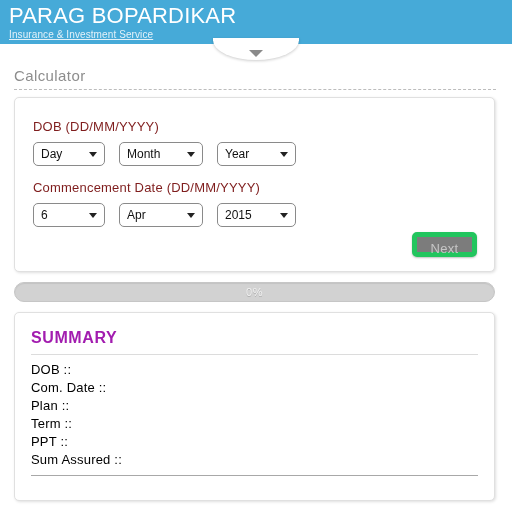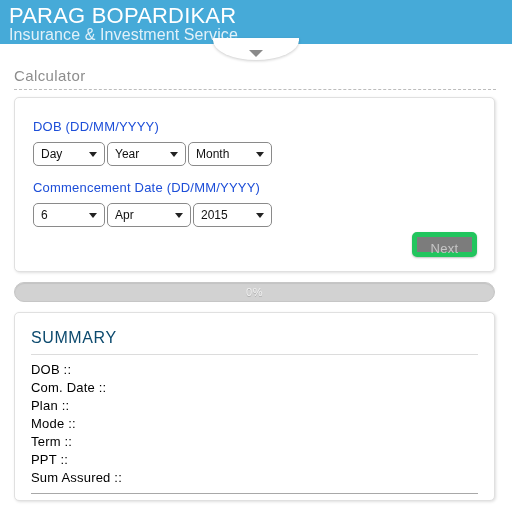--- a/index.html
+++ b/index.html
@@ -36,25 +36,26 @@
   }
   .brand-title {
     font-size: 22px;
     line-height: 25px;
     letter-spacing: 0.2px;
     color: #ffffff;
     font-weight: normal;
     white-space: nowrap;
   }
   .brand-sub {
-    font-size: 16px;
+    font-size: 10px;
     line-height: 14px;
     color: #e2f1f9;
     letter-spacing: 0.1px;
     white-space: nowrap;
+    text-decoration: underline;
   }
 
   
   .pull-tab {
     position: absolute;
     left: 213px;
     top: 38px;
     width: 86px;
     height: 22px;
     background: #ffffff;
@@ -116,29 +117,29 @@
     top: 312px;
     width: 481px;
     height: 189px;
     padding: 14px 16px 0 16px;
   }
 
   
   .field-label {
     font-size: 13px;
     line-height: 17px;
-    color: #1d4ed8;
+    color: #7f1d1d;
     letter-spacing: 0.2px;
     margin-bottom: 7px;
   }
   .field-label.second { margin-top: 13px; }
 
   .select-row {
     display: flex;
-    gap: 2px;
+    gap: 14px;
   }
   .select-box {
     position: relative;
     height: 24px;
     border: 1px solid #8a8a8a;
     border-radius: 5px;
     background: #ffffff;
     display: flex;
     align-items: center;
     padding: 0 7px;
@@ -201,22 +202,22 @@
     font-size: 11px;
     color: #f2f2f2;
     letter-spacing: 0.5px;
     text-shadow: 0 1px 0 rgba(0,0,0,0.18);
   }
 
   
   .summary-title {
     font-size: 16px;
     line-height: 21px;
-    font-weight: normal;
-    color: #0c4a6e;
+    font-weight: bold;
+    color: #a21caf;
     letter-spacing: 0.6px;
   }
   .summary-rule {
     margin-top: 6px;
     border-top: 1px solid #dcdcdc;
     width: 100%;
     height: 0;
   }
   .summary-list {
     margin-top: 6px;
@@ -256,26 +257,26 @@
 
   <div class="card card-form">
 
     <div class="field-label">DOB (DD/MM/YYYY)</div>
 
     <div class="select-row">
       <div class="select-box sel-day">
         <span class="select-label">Day</span>
         <span class="select-caret"></span>
       </div>
+      <div class="select-box sel-month">
+        <span class="select-label">Month</span>
+        <span class="select-caret"></span>
+      </div>
       <div class="select-box sel-year">
         <span class="select-label">Year</span>
-        <span class="select-caret"></span>
-      </div>
-      <div class="select-box sel-month">
-        <span class="select-label">Month</span>
         <span class="select-caret"></span>
       </div>
     </div>
 
     <div class="field-label second">Commencement Date (DD/MM/YYYY)</div>
 
     <div class="select-row">
       <div class="select-box sel-day">
         <span class="select-label">6</span>
         <span class="select-caret"></span>
@@ -297,21 +298,20 @@
     <div class="progress-text">0%</div>
   </div>
 
   <div class="card card-summary">
     <div class="summary-title">SUMMARY</div>
     <div class="summary-rule"></div>
     <ul class="summary-list">
       <li>DOB ::</li>
       <li>Com. Date ::</li>
       <li>Plan ::</li>
-      <li>Mode ::</li>
       <li>Term ::</li>
       <li>PPT ::</li>
       <li>Sum Assured ::</li>
     </ul>
     <div class="summary-rule-bottom"></div>
   </div>
 
 </div>
 
 </body></html>

